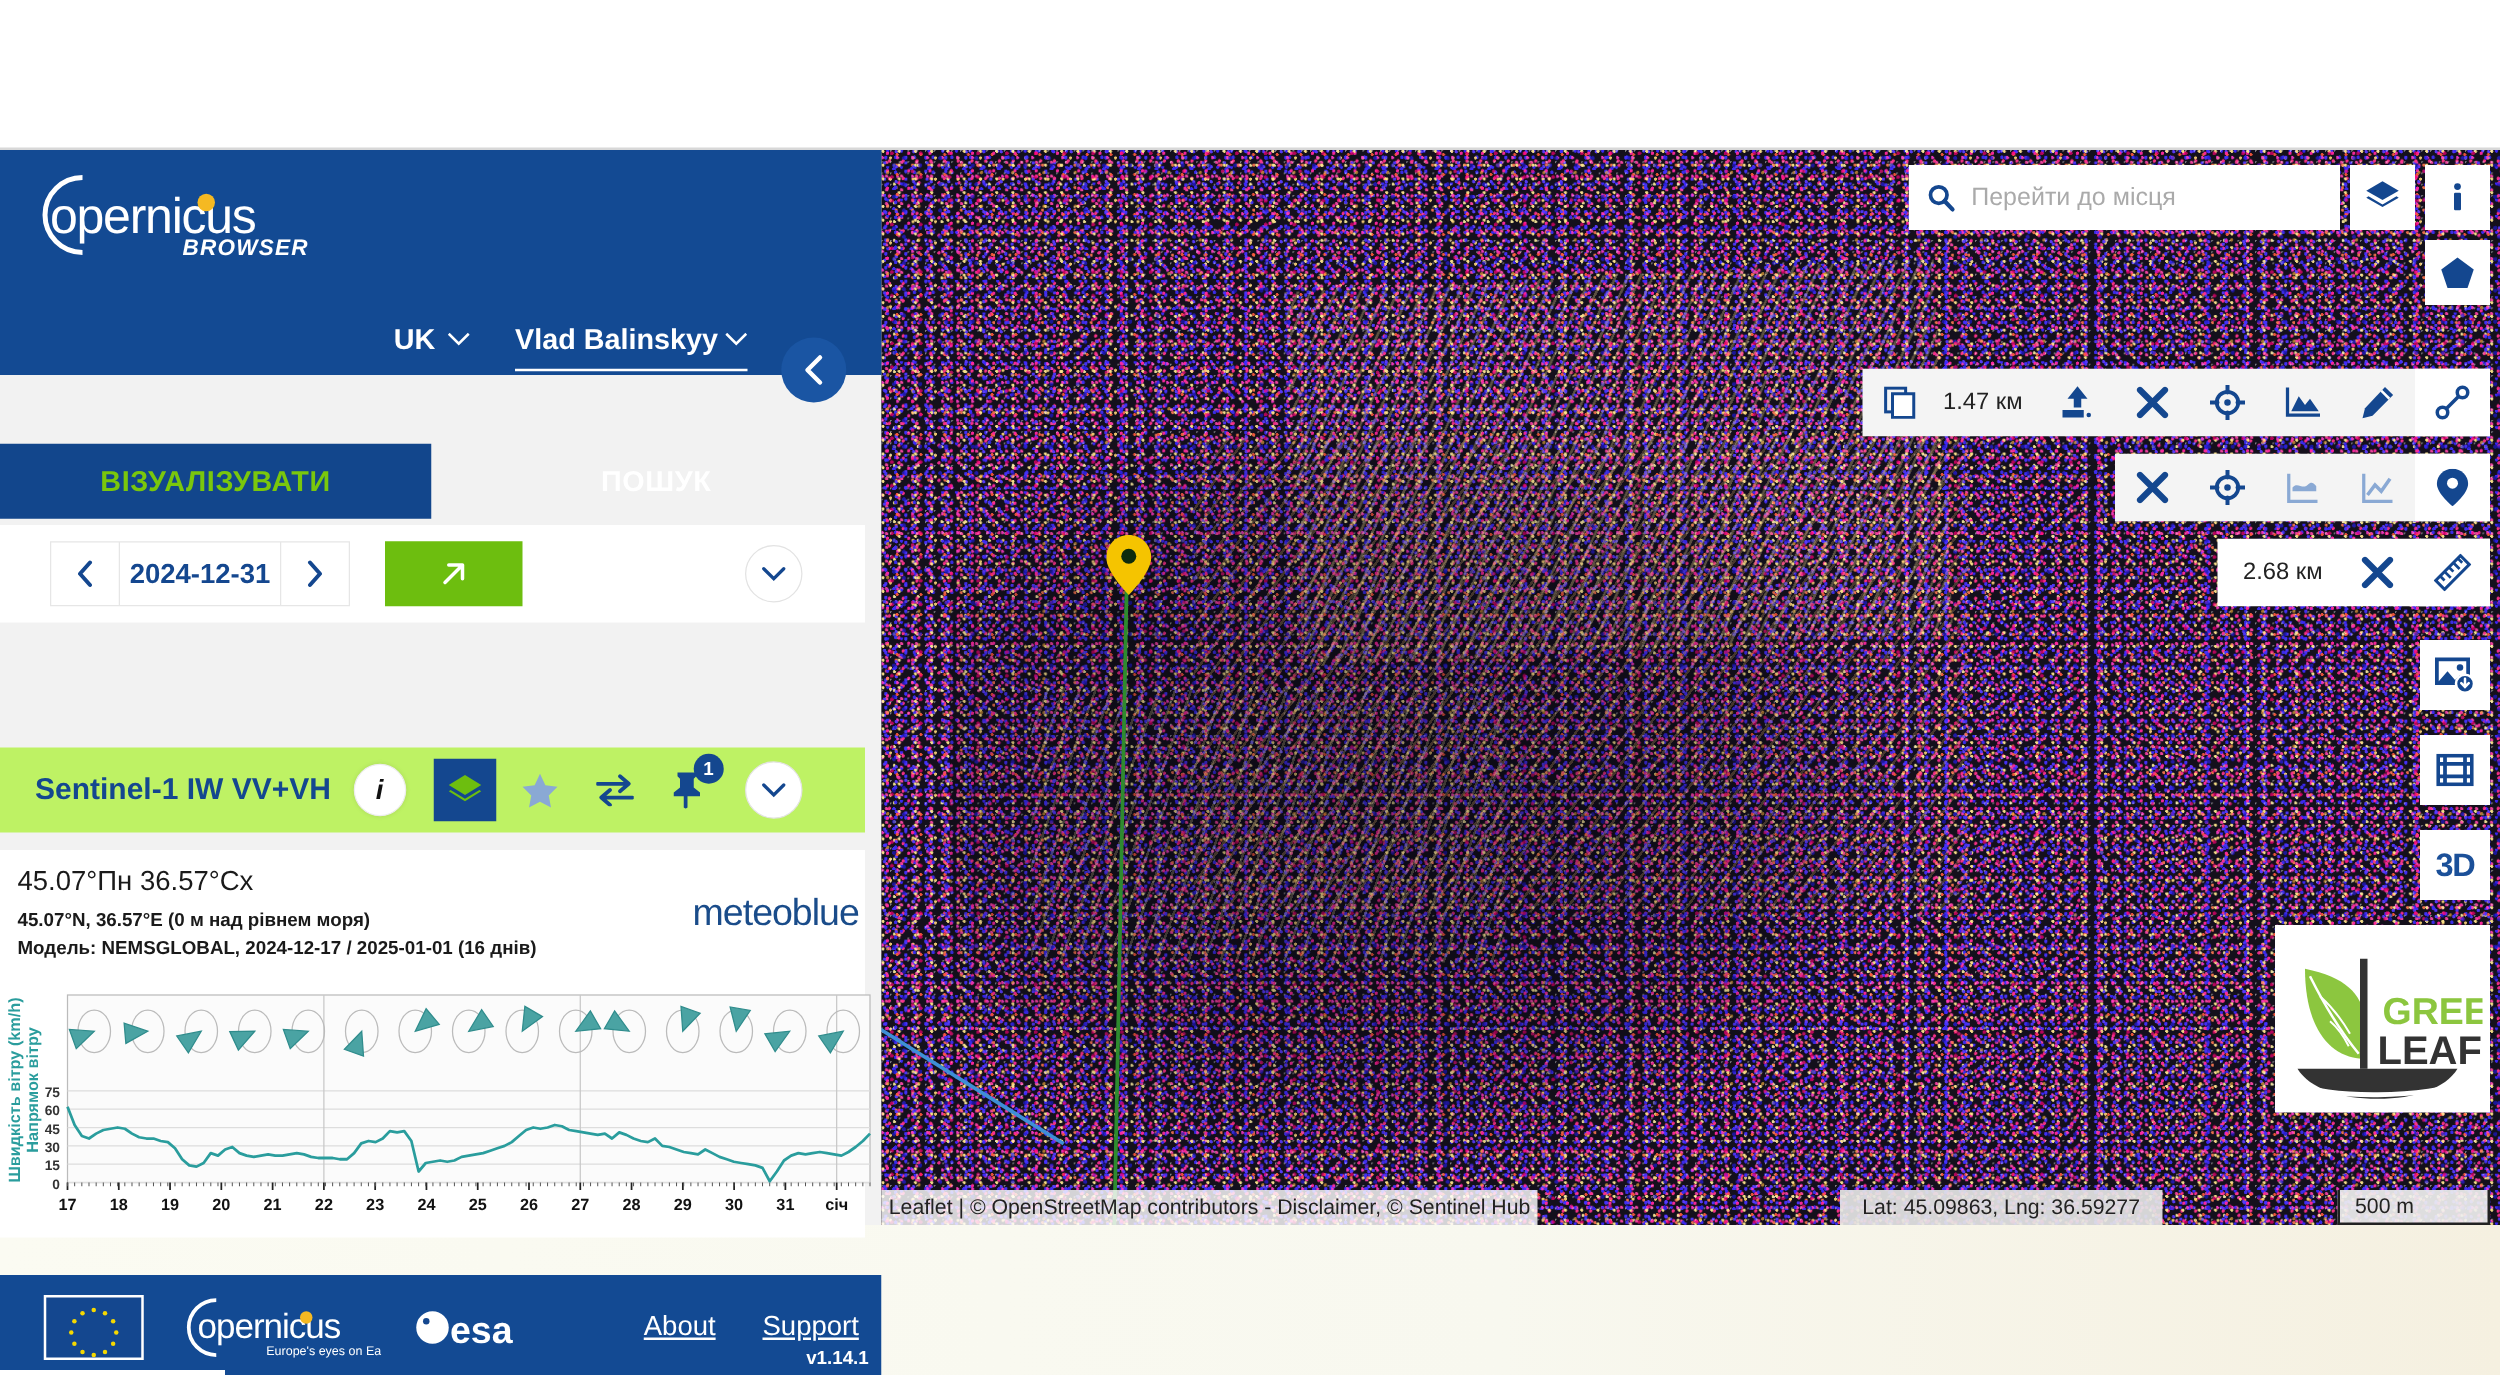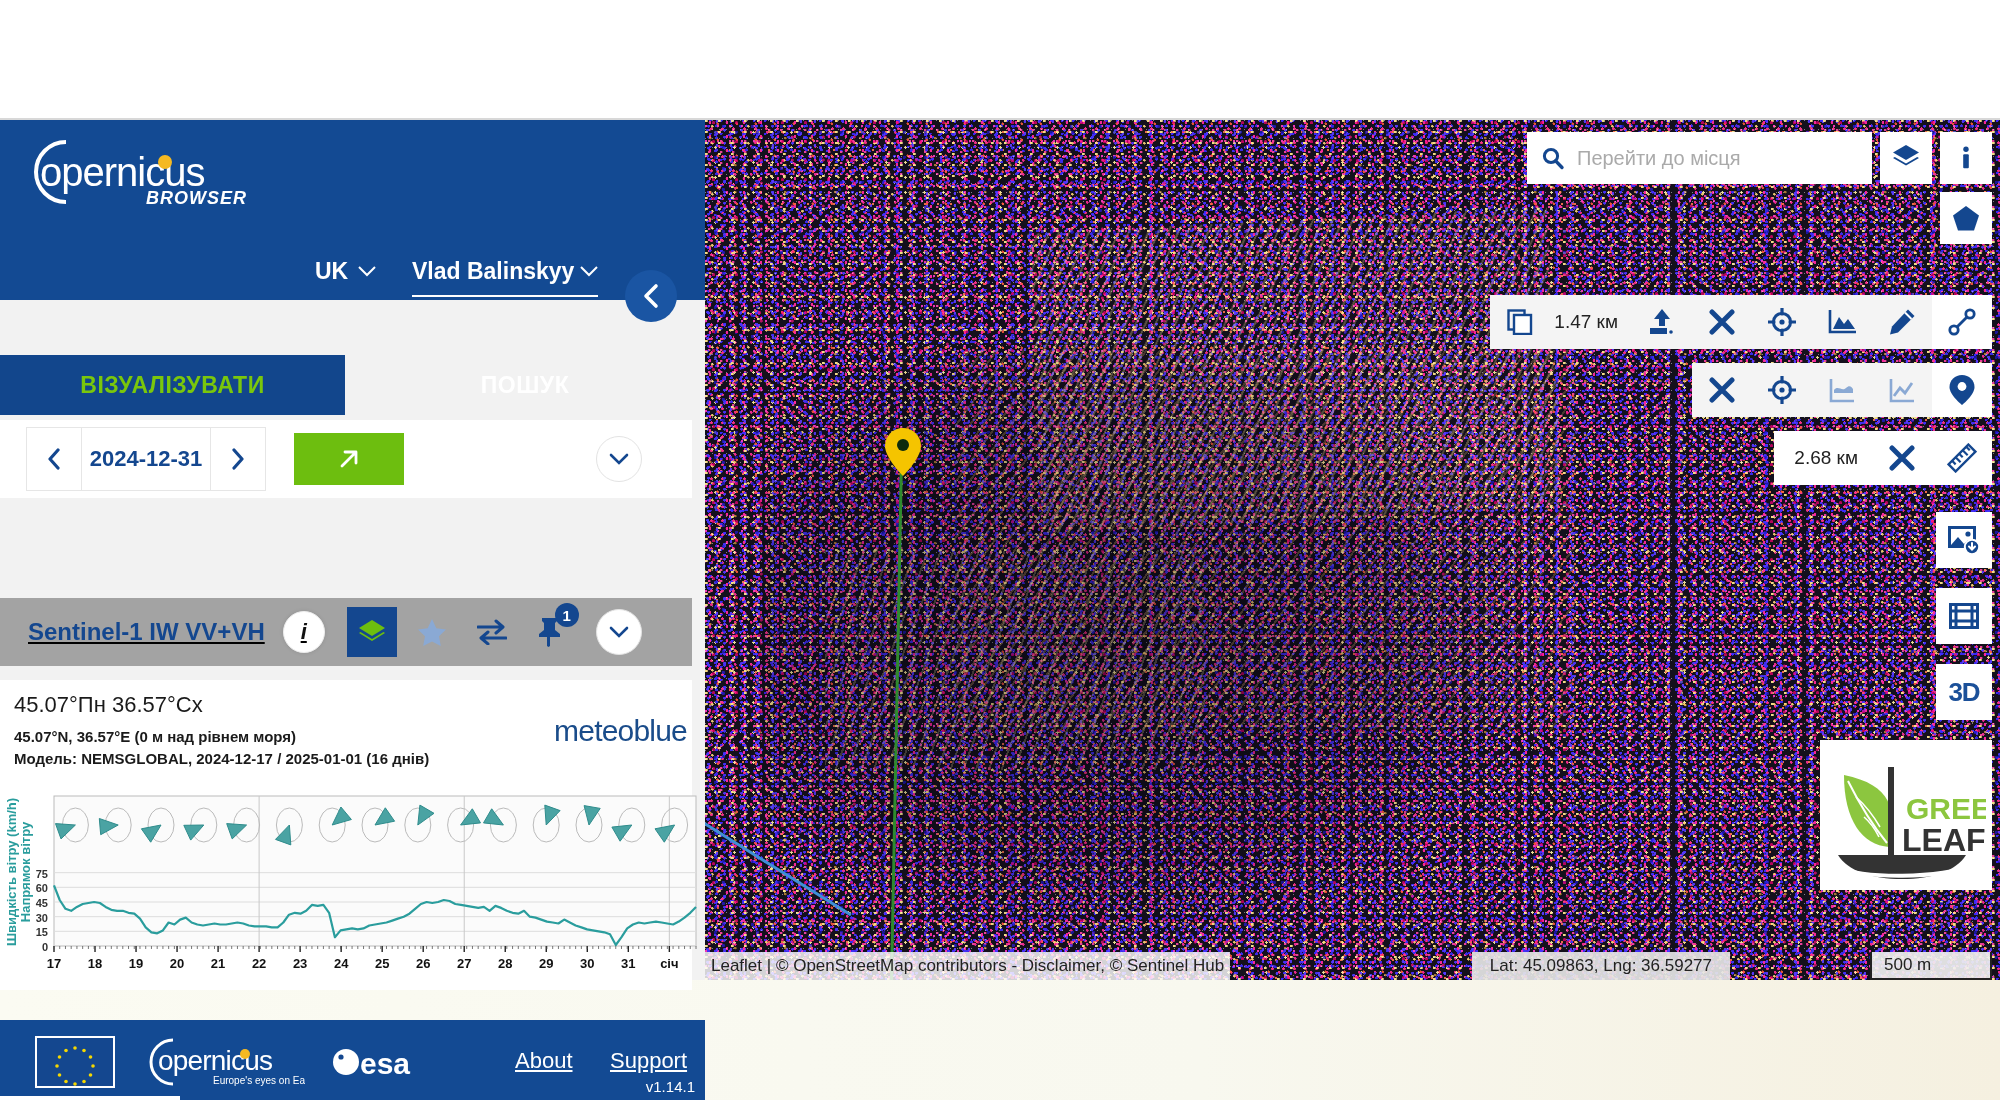--- a/index.html
+++ b/index.html
@@ -166,42 +166,42 @@
     border-radius:50%; background:#1a55a3; display:flex; align-items:center;
     justify-content:center; cursor:pointer;
   }
   #tabs { position:absolute; left:0; top:222px; width:100%; display:flex; }
   .tab { height:60px; display:flex; align-items:center; justify-content:center;
          font-size:23px; font-weight:bold; letter-spacing:.5px; cursor:pointer;margin-top:13px; }
   #tab-visualize { width:345px; background:#12468c; color:#7ac70c; }
   #tab-search { width:360px; color:#fff; }
   #panel-date { position:absolute; left:0; top:300px; width:692px; height:78px;
                 background:#fff; display:flex; align-items:center; }
-  .date-nav { display:flex; margin-left:26px; height:64px; }
+  .date-nav { display:flex; margin-left:40px; height:52px; }
   .date-arrow { width:56px; background:#fff; border:1px solid #e6e6e6;
                 display:flex; align-items:center; justify-content:center;
                 color:#14478f; cursor:pointer; }
   .date-val { width:128px; background:#fff; border-top:1px solid #e6e6e6;
               border-bottom:1px solid #e6e6e6; display:flex; align-items:center;
               justify-content:center; font-weight:bold; font-size:22px; color:#14478f; }
   #date-go { margin-left:28px; width:110px; height:52px; background:#6dbe0f;
              display:flex; align-items:center; justify-content:center; cursor:pointer; }
   .circ-chev { position:absolute; right:50px; width:46px; height:46px; border-radius:50%;
                background:#fff; border:1px solid #e3e3e3; display:flex;
                align-items:center; justify-content:center; cursor:pointer; }
 
   #panel-preset { position:absolute; left:0; top:388px; width:692px; height:80px;
                   background:#fff; display:flex; align-items:center; }
   #preset-sel { margin-left:28px; width:305px; border-bottom:2px solid #555;
                 padding-bottom:12px; display:flex; align-items:center;
                 justify-content:space-between; cursor:pointer; }
   #preset-sel span { font-size:22px; font-weight:bold; color:#14478f; }
 
   #panel-layer { position:absolute; left:0; top:478px; width:692px; height:68px;
-                 background:#a3a3a3; display:flex; align-items:center;text-decoration:underline; }
+                 background:#bef264; display:flex; align-items:center; }
   #layer-title { margin-left:28px; font-size:24px; font-weight:bold; color:#14478f; }
   #layer-info { margin-left:18px; width:42px; height:42px; border-radius:50%;
                 background:#fff; border:1px solid #ededed; display:flex;
                 align-items:center; justify-content:center; font-weight:bold;
                 font-style:italic; font-size:22px; color:#111; cursor:pointer;
                 box-shadow:0 0 4px rgba(0,0,0,.10); }
   .licon { width:50px; height:50px; display:flex; align-items:center;
            justify-content:center; cursor:pointer; position:relative; }
   #licon-layers { background:#14478f; margin-left:22px; }
   #pin-badge { position:absolute; right:-2px; top:-4px; width:24px; height:24px;
@@ -222,21 +222,21 @@
             background:#134a93; }
   #eu-flag { position:absolute; left:35px; top:16px; width:80px; height:52px;
              background:#14478f; border:2px solid #fff; }
   #cop-foot { position:absolute; left:145px; top:14px; width:160px; height:56px; }
   #esa-foot { position:absolute; left:330px; top:22px; width:120px; height:40px; }
   #f-about { position:absolute; left:515px; top:28px; color:#fff; font-size:22px;
              text-decoration:underline; cursor:pointer; }
   #f-support { position:absolute; left:610px; top:28px; color:#fff; font-size:22px;
                text-decoration:underline; cursor:pointer; }
   #f-version { position:absolute; right:10px; top:58px; color:#fff; font-size:15px;
-               font-weight:normal; }
+               font-weight:bold; }
   #sb-scroll { position:absolute; left:0; top:976px; width:180px; height:5px; background:#fff; }
   #bottom-strip { position:absolute; left:0; top:980px; width:2000px; height:120px;
                   background:linear-gradient(to right,#fbfbf2 0%, #f8f8ef 60%, #f5f0e0 100%); }
   #top-strip { position:absolute; left:0; top:0; width:2000px; height:120px; background:#fff; }
   #top-strip-line { position:absolute; left:0; top:118px; width:2000px; height:2px; background:#d8d8d8; }
 
   svg { display:block; }
 </style>
 </head>
 <body>

